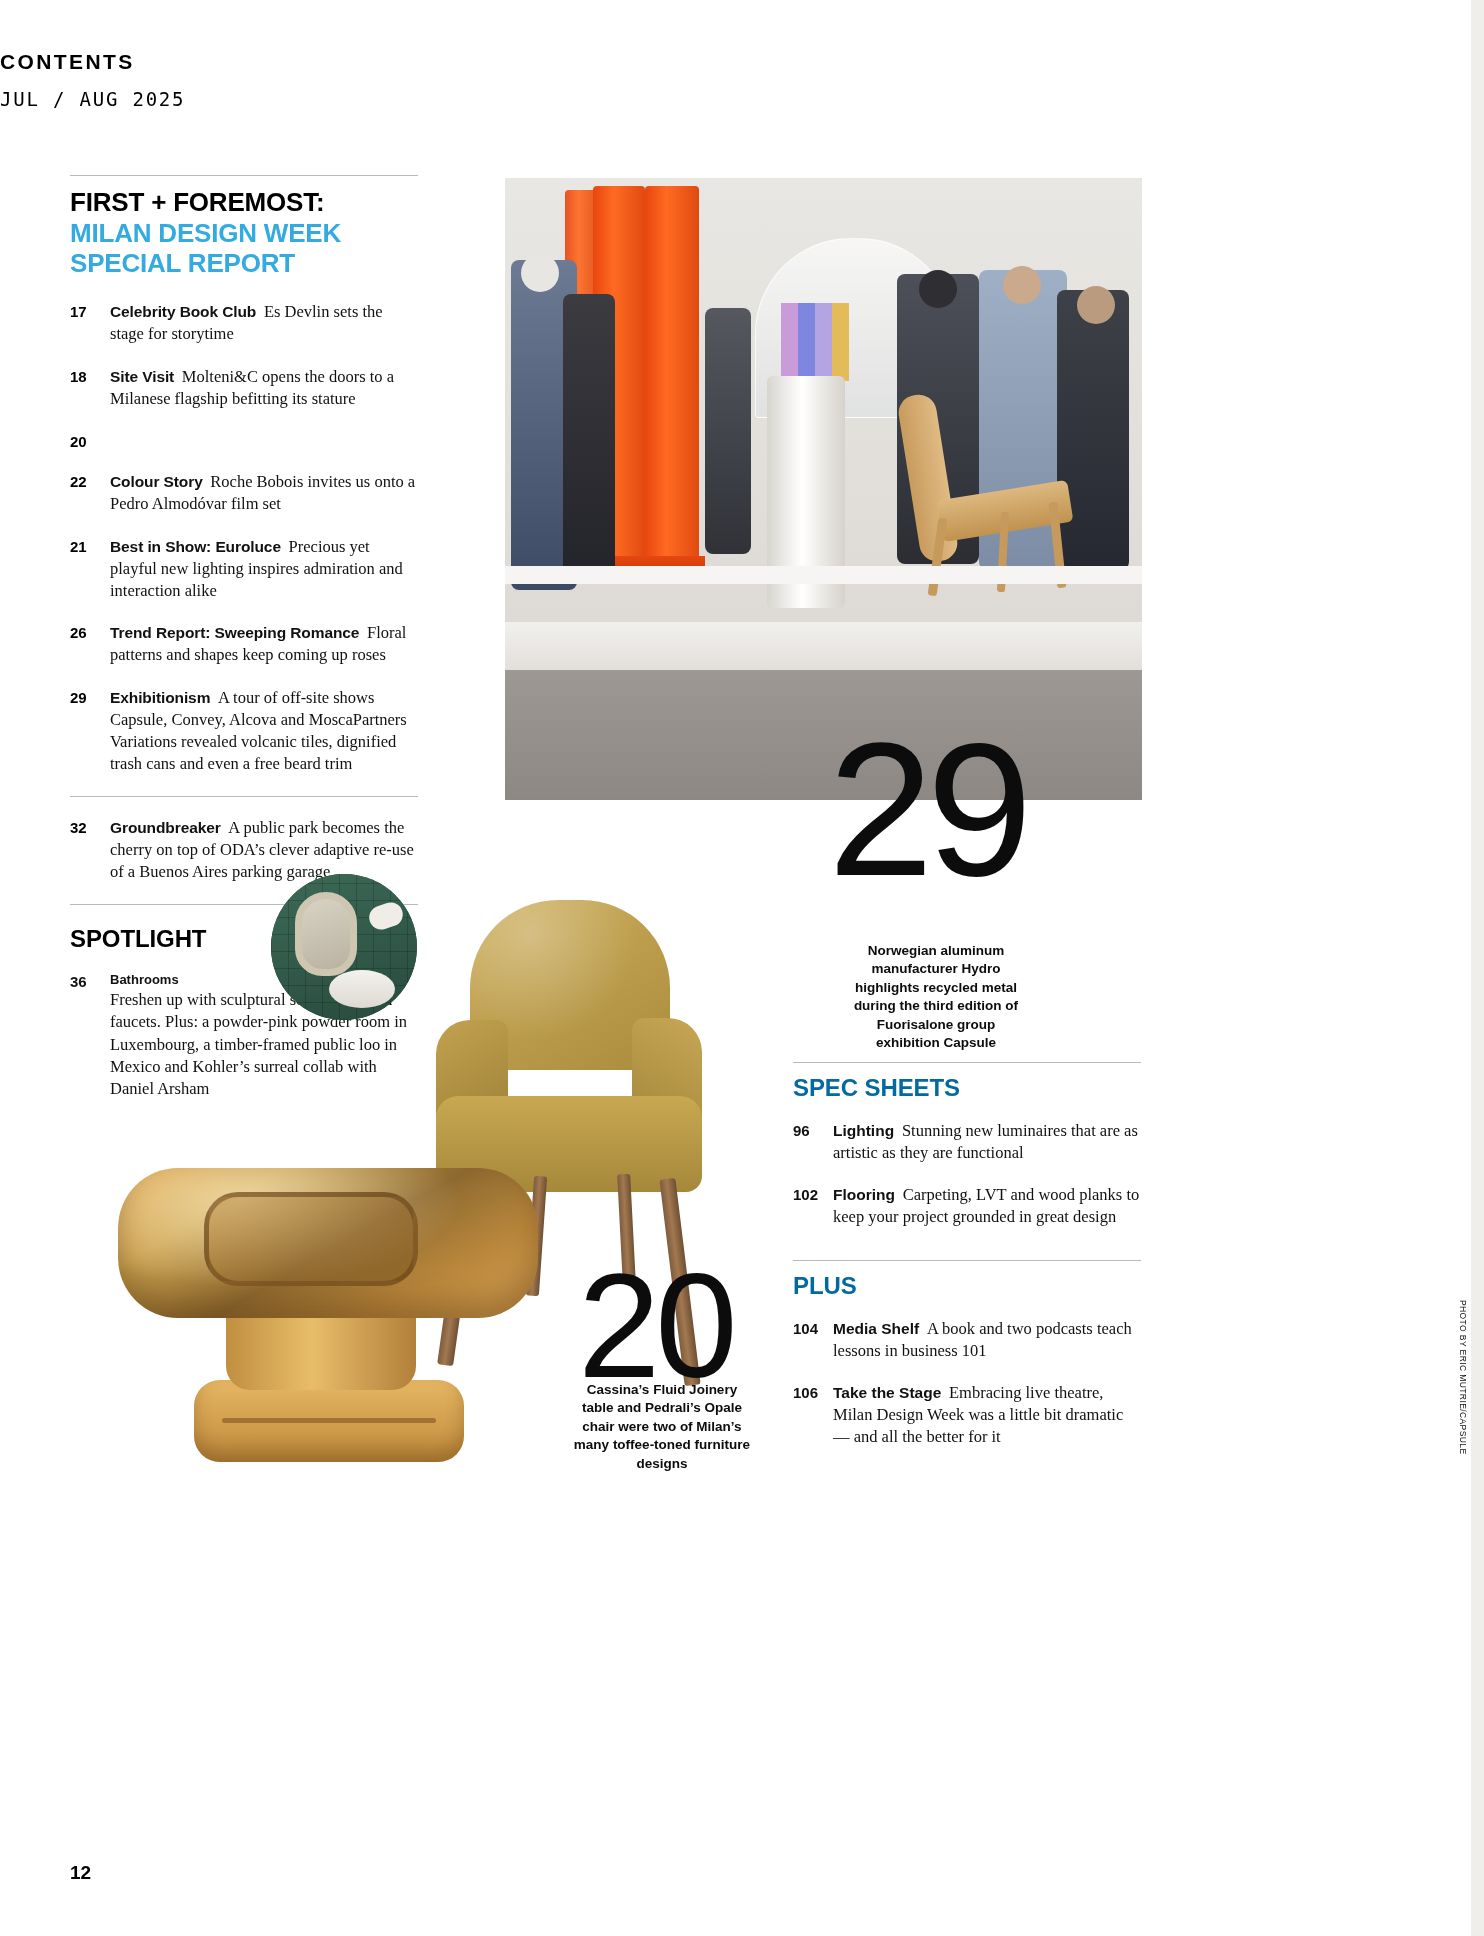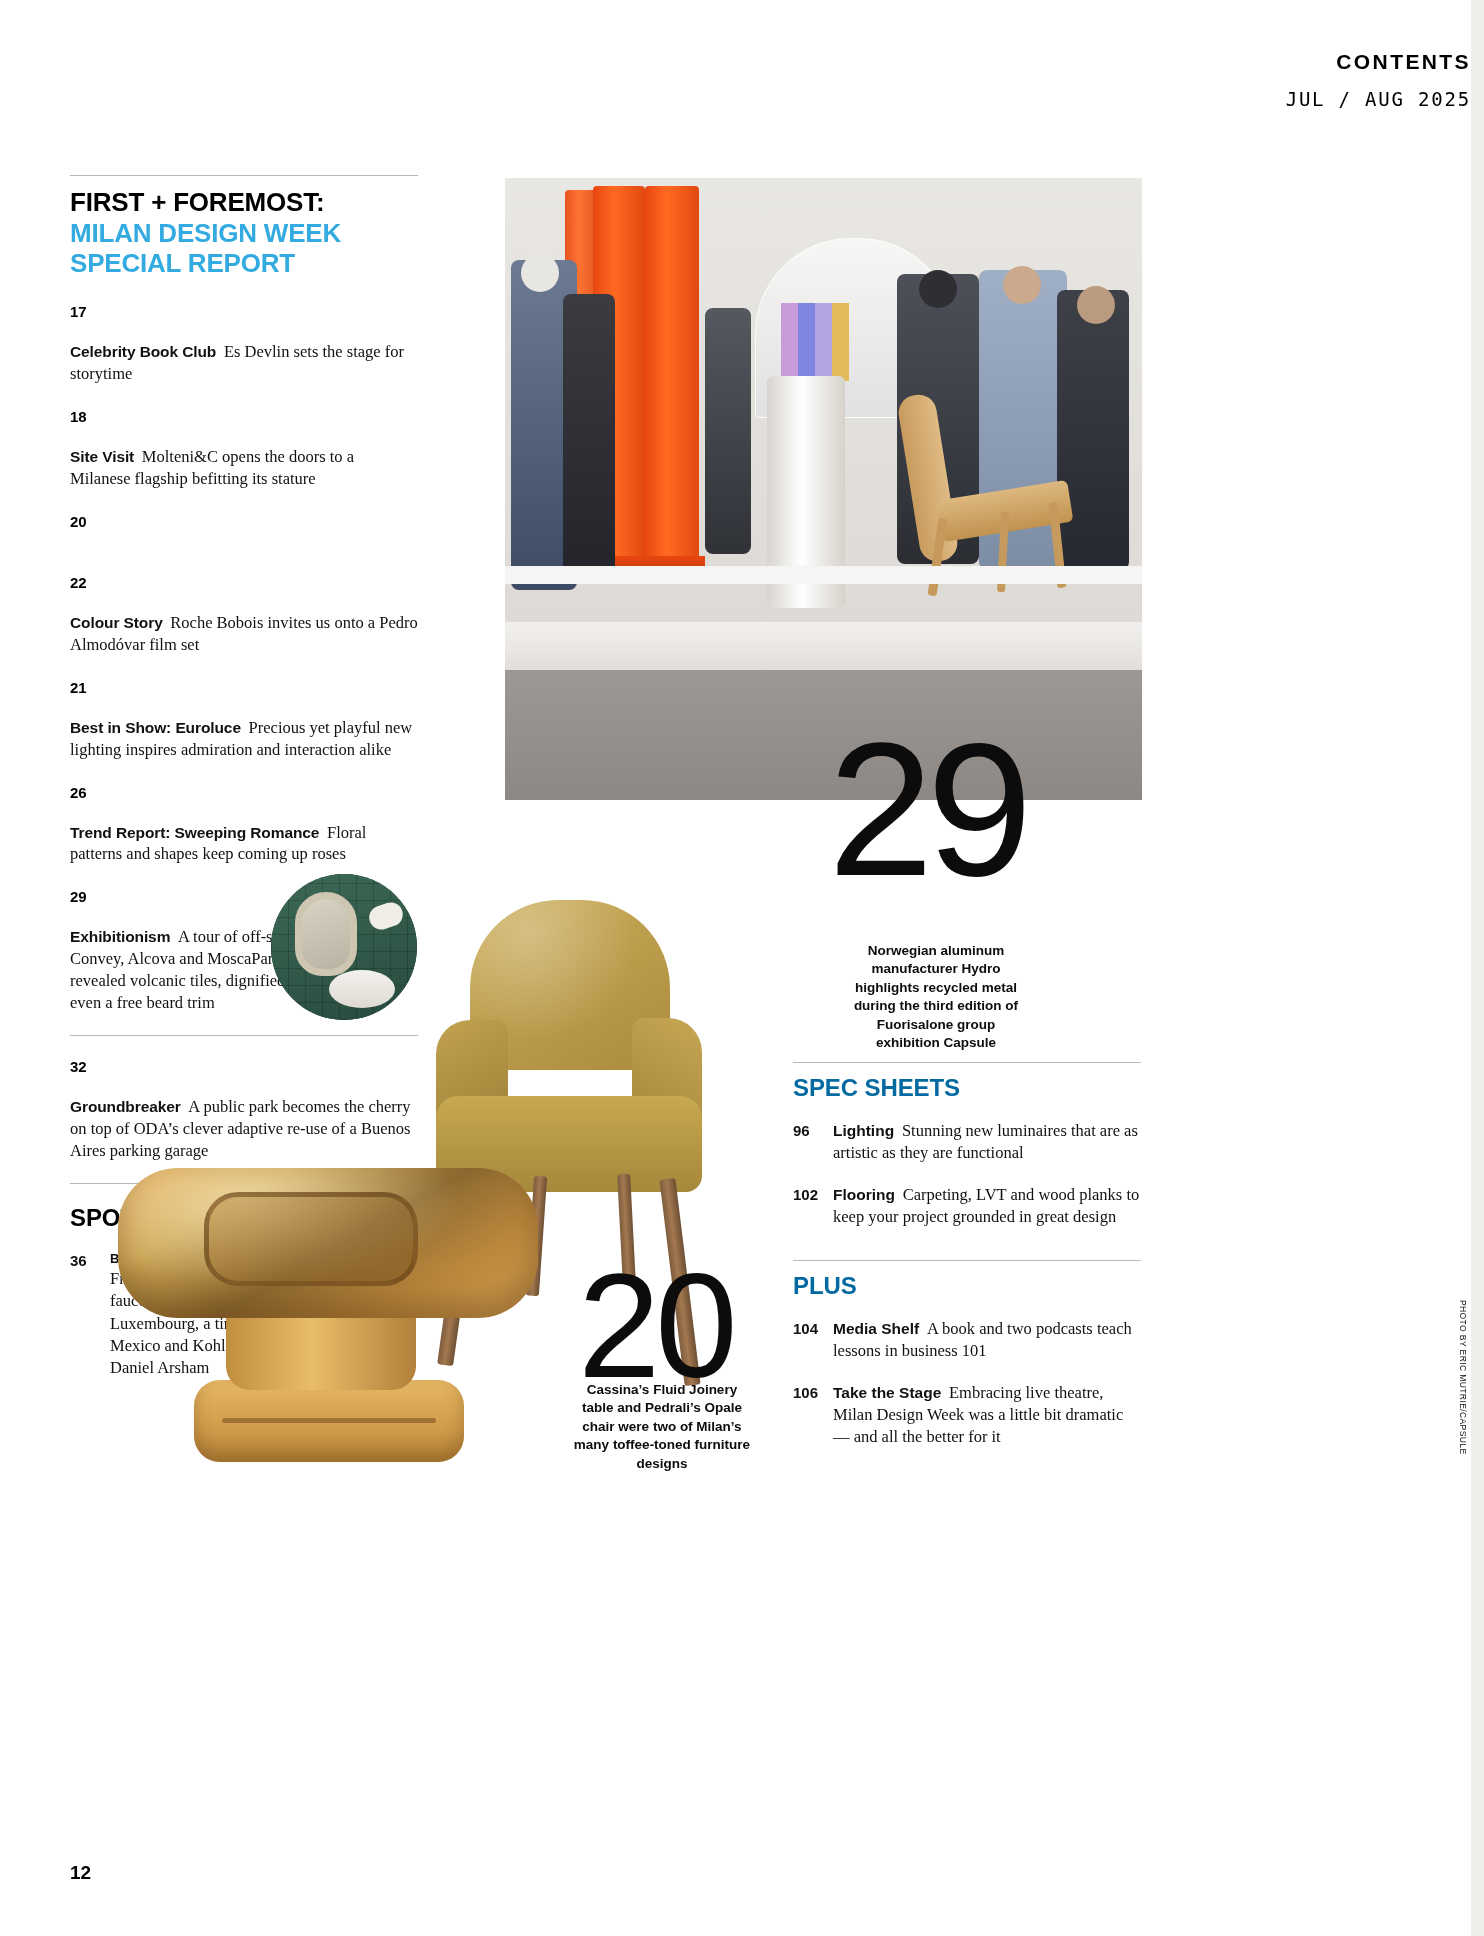--- a/index.html
+++ b/index.html
@@ -23,21 +23,21 @@
     right: 0; top: 0;
     width: 13px; height: 1936px;
     background: #f0eeea;
   }
 
   
   .masthead {
     position: absolute;
     left: 0; top: 50px;
     width: 1471px;
-    text-align: right;
+    text-align: left;
   }
   .contents-title {
     font-family: "Liberation Sans", sans-serif;
     font-weight: bold;
     font-size: 21px;
     letter-spacing: 2.4px;
     color: #000;
   }
   .issue-date {
     font-family: "DejaVu Sans Mono", monospace;
@@ -68,21 +68,20 @@
     line-height: 1.18;
     margin-top: 11px;
     color: #000;
   }
   .sec-head .accent { color: #34ABE0; display: block; }
 
   .toc-list { margin-top: 22px; }
   .toc-item {
     display: flex;
     margin-bottom: 21px;
-    flex-direction: column;
   }
   .toc-num {
     font-family: "Liberation Sans", sans-serif;
     font-weight: bold;
     font-size: 15px;
     width: 40px;
     flex: 0 0 40px;
     padding-top: 2px;
     color: #000;
   }

